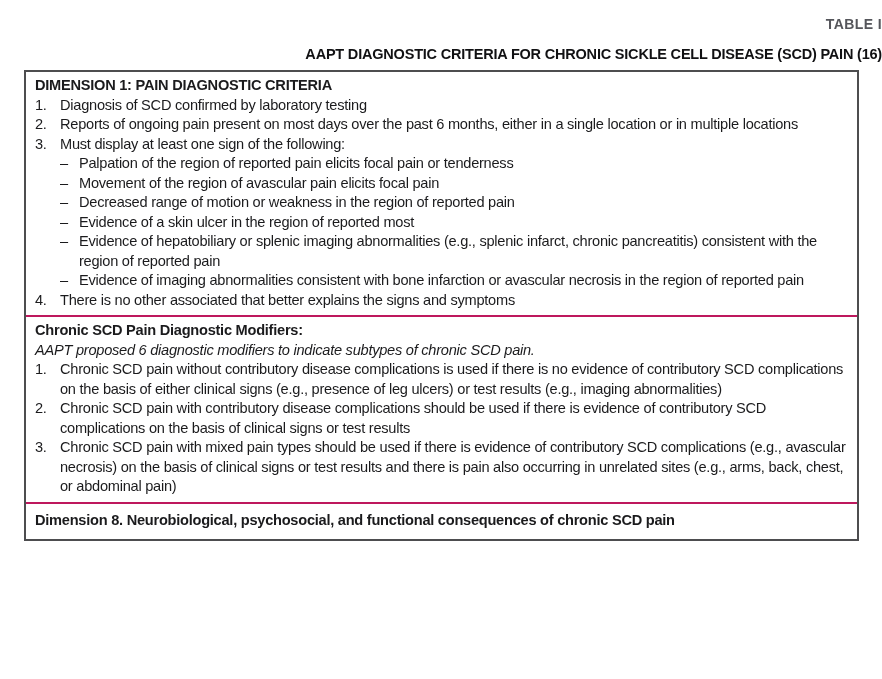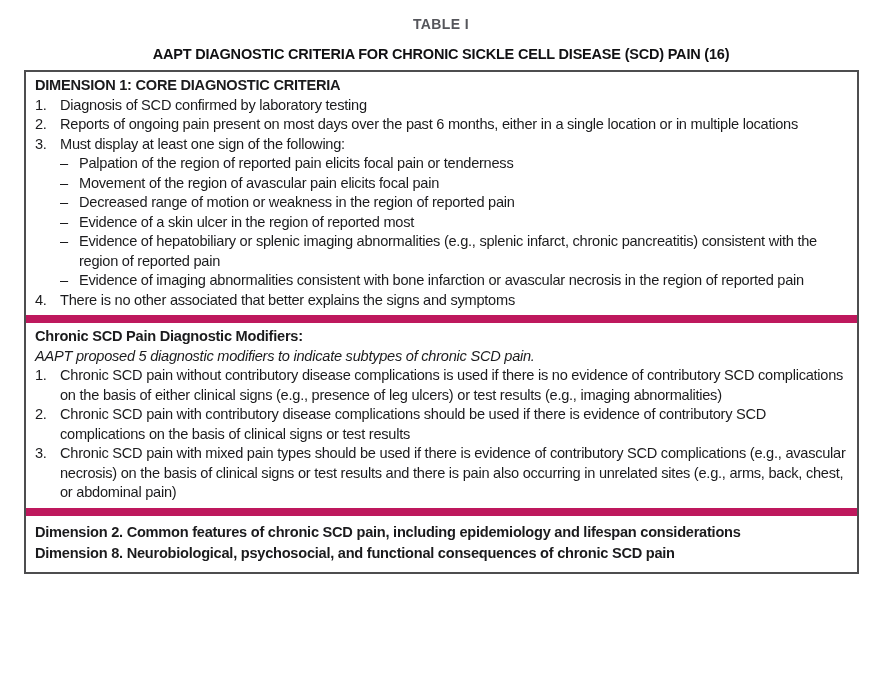--- a/index.html
+++ b/index.html
@@ -4,39 +4,39 @@
 <style>
   html, body { margin: 0; padding: 0; }
   body {
     width: 882px; height: 679px;
     background: #ffffff;
     font-family: "Liberation Sans", sans-serif;
     color: #1b1b1d;
   }
   .page { position: relative; width: 882px; height: 679px; overflow: hidden; }
 
-  .caption { text-align: center; padding-top: 16px; }
+  .caption { text-align: right; padding-top: 16px; }
   .caption-label {
     font-size: 14px; font-weight: bold; color: #55565b;
     letter-spacing: 0.4px;
   }
   .caption-title {
     font-size: 14.5px; font-weight: 600; color: #111113;
     letter-spacing: -0.2px; margin-top: 14px;
   }
 
   .table-box {
     margin: 8px 23px 0 24px;
     border: 2px solid #4d4d4f;
     font-size: 14.6px;
     letter-spacing: -0.25px;
     line-height: 19.5px;
   }
   .sec { padding: 4px 9px 5px 9px; }
-  .sec + .sec { border-top: 8px solid #be185d; }
+  .sec + .sec { border-top: 2px solid #be185d; }
 
   .sec-heading { font-weight: bold; }
   .sec-subheading { font-style: italic; }
 
   .li { display: flex; align-items: flex-start; }
   .li > .marker { flex: 0 0 25px; }
   .li > .text { flex: 1 1 auto; }
 
   .subli { display: flex; align-items: flex-start; margin-left: 25px; }
   .subli > .marker { flex: 0 0 19px; }
@@ -51,21 +51,21 @@
 <div class="page">
 
   <div class="caption">
     <div class="caption-label">TABLE I</div>
     <div class="caption-title">AAPT DIAGNOSTIC CRITERIA FOR CHRONIC SICKLE CELL DISEASE (SCD) PAIN (16)</div>
   </div>
 
   <div class="table-box">
 
     <div class="sec">
-      <div class="sec-heading">DIMENSION 1: CORE DIAGNOSTIC CRITERIA</div>
+      <div class="sec-heading">DIMENSION 1: PAIN DIAGNOSTIC CRITERIA</div>
 
       <div class="li">
         <span class="marker">1.</span>
         <span class="text">Diagnosis of SCD confirmed by laboratory testing</span>
       </div>
 
       <div class="li">
         <span class="marker">2.</span>
         <span class="text">Reports of ongoing pain present on most days over the past 6 months, either in a single location or in multiple locations</span>
       </div>
@@ -101,35 +101,34 @@
       </div>
 
       <div class="li">
         <span class="marker">4.</span>
         <span class="text">There is no other associated that better explains the signs and symptoms</span>
       </div>
     </div>
 
     <div class="sec">
       <div class="sec-heading">Chronic SCD Pain Diagnostic Modifiers:</div>
-      <div class="sec-subheading">AAPT proposed 5 diagnostic modifiers to indicate subtypes of chronic SCD pain.</div>
+      <div class="sec-subheading">AAPT proposed 6 diagnostic modifiers to indicate subtypes of chronic SCD pain.</div>
 
       <div class="li">
         <span class="marker">1.</span>
         <span class="text">Chronic SCD pain without contributory disease complications is used if there is no evidence of contributory SCD complications on the basis of either clinical signs (e.g., presence of leg ulcers) or test results (e.g., imaging abnormalities)</span>
       </div>
       <div class="li">
         <span class="marker">2.</span>
         <span class="text">Chronic SCD pain with contributory disease complications should be used if there is evidence of contributory SCD complications on the basis of clinical signs or test results</span>
       </div>
       <div class="li">
         <span class="marker">3.</span>
         <span class="text">Chronic SCD pain with mixed pain types should be used if there is evidence of contributory SCD complications (e.g., avascular necrosis) on the basis of clinical signs or test results and there is pain also occurring in unrelated sites (e.g., arms, back, chest, or abdominal pain)</span>
       </div>
     </div>
 
     <div class="sec sec3">
-      <div class="dim-line">Dimension 2. Common features of chronic SCD pain, including epidemiology and lifespan considerations</div>
       <div class="dim-line">Dimension 8. Neurobiological, psychosocial, and functional consequences of chronic SCD pain</div>
     </div>
 
   </div>
 </div>
 
 </body></html>

